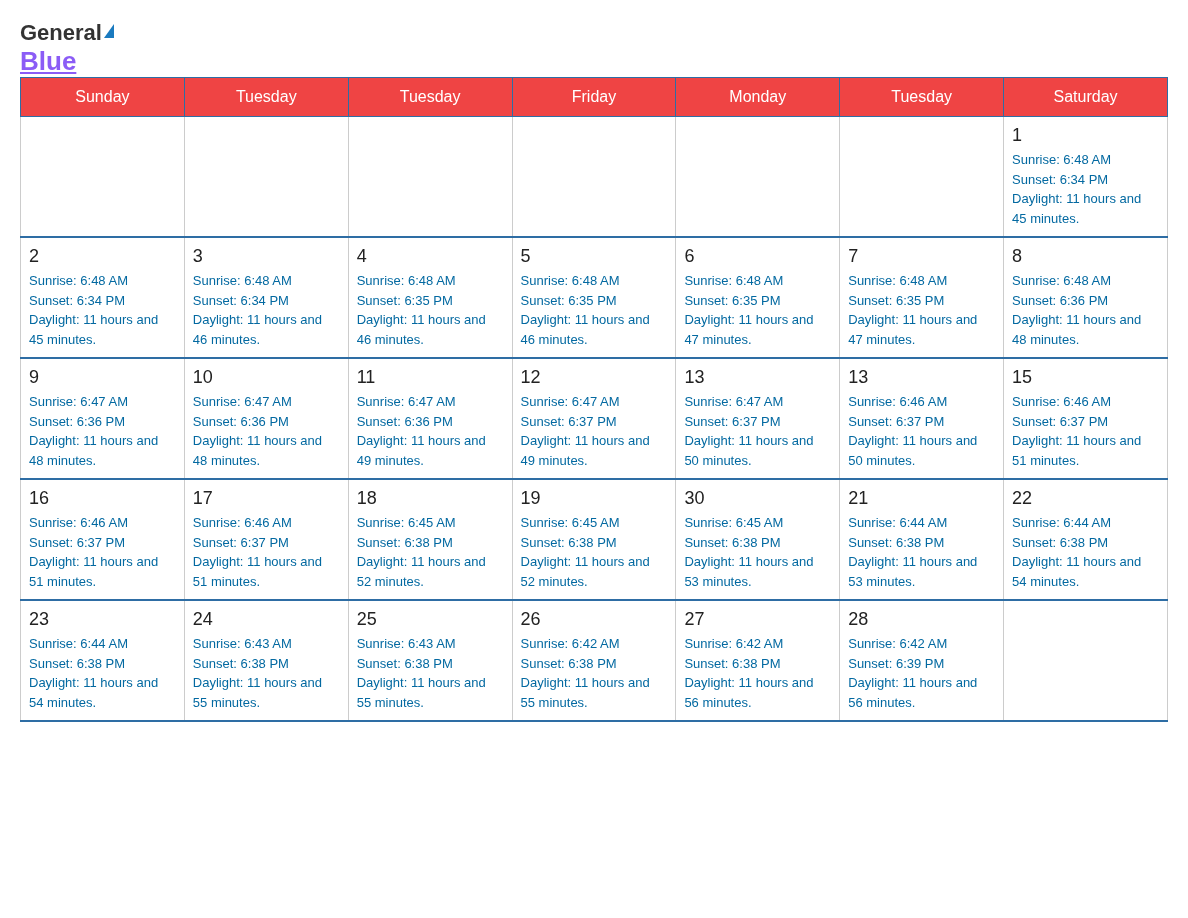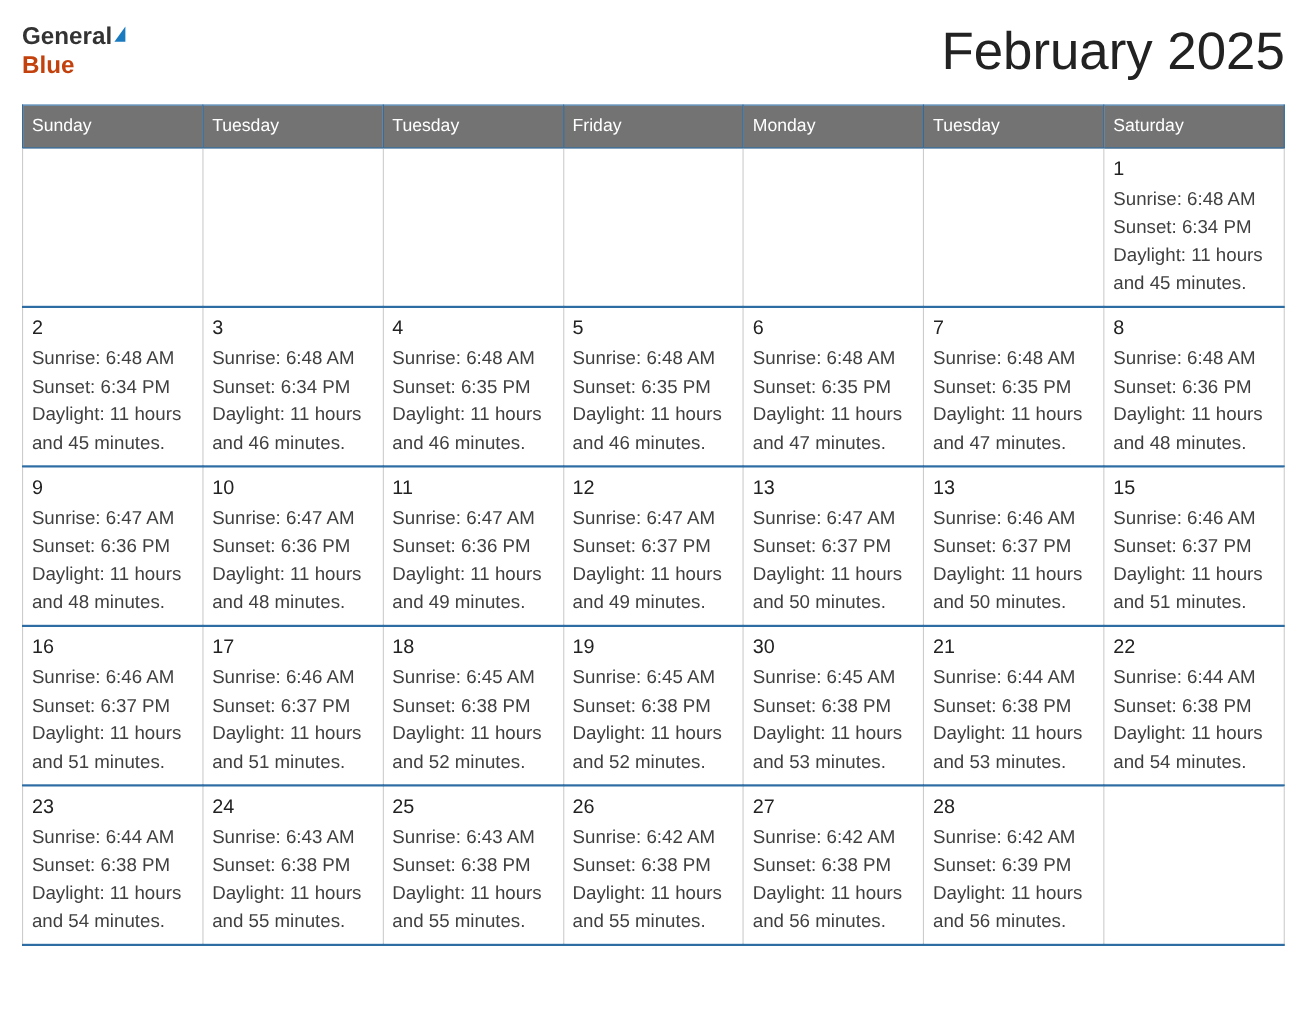--- a/index.html
+++ b/index.html
@@ -7,38 +7,38 @@
       font-family: Arial, sans-serif;
       background: #fff;
       padding: 20px;
       width: 1188px;
       min-height: 918px;
     }
     .header {
       display: flex;
       justify-content: space-between;
       align-items: flex-start;
-      margin-bottom: 20px;
     }
     .logo {
       display: flex;
       flex-direction: column;
       align-items: flex-start;
     }
     .logo-general {
       font-size: 22px;
       font-weight: bold;
       color: #333;
       display: flex;
       align-items: center;
     }
     .logo-blue {
-      color: #c2410c;
-      font-size: 22px;
+      color: #8b5cf6;
+      font-size: 26px;
       font-weight: bold;
+      text-decoration: underline;
     }
     .logo-triangle {
       width: 0;
       height: 0;
       border-left: 10px solid transparent;
       border-bottom: 14px solid #1a7abf;
       display: inline-block;
       margin-left: 2px;
       position: relative;
       top: -2px;
@@ -54,67 +54,66 @@
     .location {
       font-size: 22px;
       color: #444;
       margin-top: 4px;
     }
     .calendar {
       width: 100%;
       border-collapse: collapse;
     }
     .calendar thead th {
-      background-color: #737373;
+      background-color: #ef4444;
       color: #fff;
       padding: 10px 8px;
       font-size: 16px;
       font-weight: normal;
-      text-align: left;
+      text-align: center;
       border: 1px solid #2e6da4;
       margin-top: 43px;
     }
     .calendar tbody td {
       border: 1px solid #ccc;
       vertical-align: top;
       padding: 8px;
       min-height: 110px;
       width: 14.28%;
     }
     .calendar tbody tr {
       border-bottom: 2px solid #2e6da4;
     }
     .day-number {
       font-size: 18px;
       font-weight: normal;
       color: #222;
       margin-bottom: 4px;
     }
     .day-info {
-      font-size: 17px;
-      color: #404040;
+      font-size: 13px;
+      color: #0369a1;
       line-height: 1.5;
     }
     .empty-cell {
       background: #fff;
     }
   </style>
 </head>
 <body>
 
 <div class="header">
   <div class="logo">
     <div class="logo-general">
       <span>General</span>
         <span class="logo-triangle"></span>
     </div>
     <div class="logo-blue">Blue</div>
   </div>
   <div class="title-section">
-    <div class="month-title">February 2025</div>
   </div>
 </div>
 
 <table class="calendar">
   <thead>
     <tr>
     <th>Sunday</th>
         <th>Tuesday</th>
         <th>Tuesday</th>
         <th>Friday</th>

